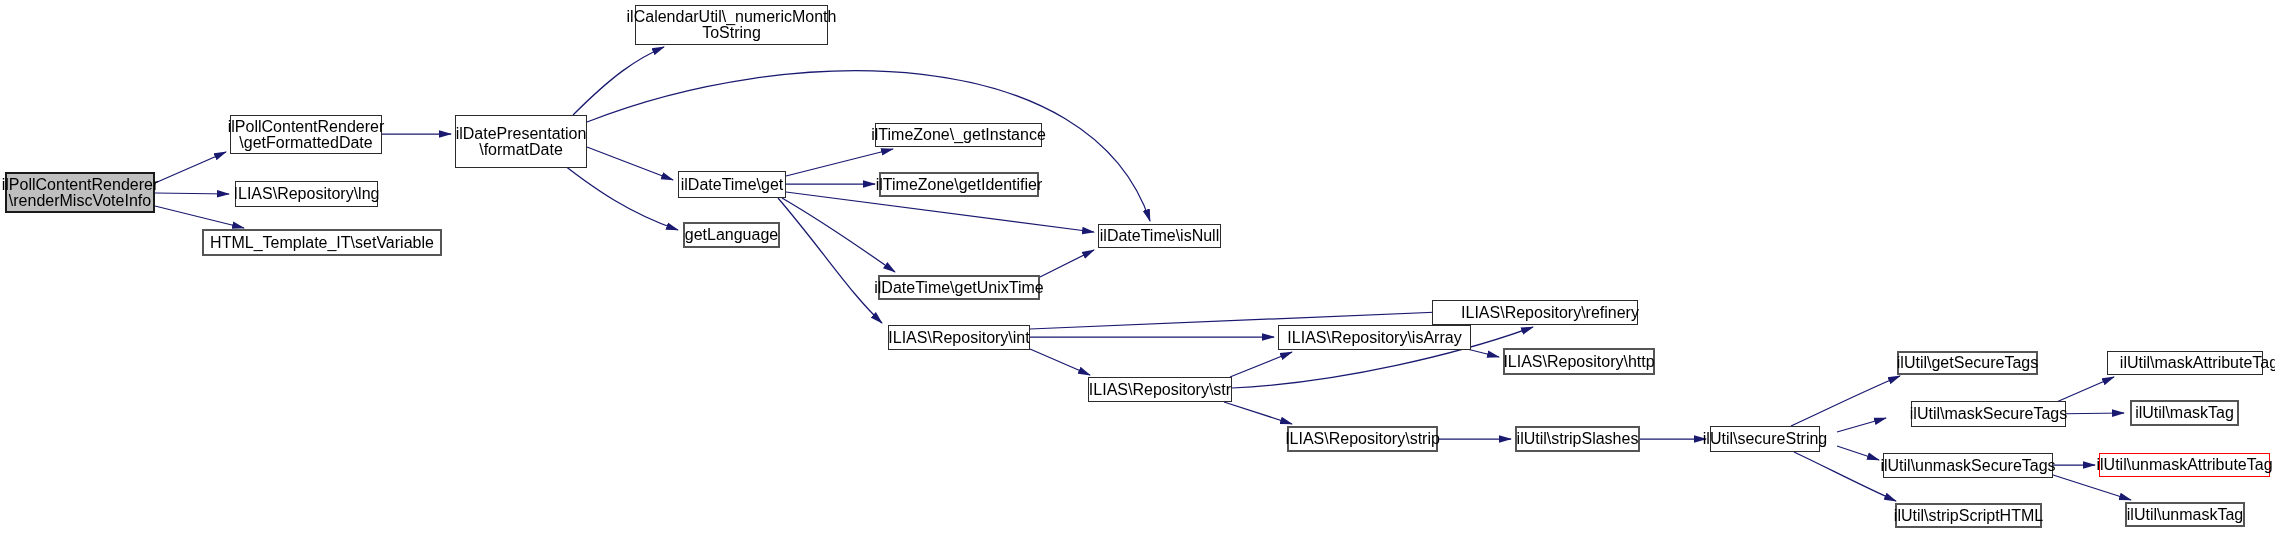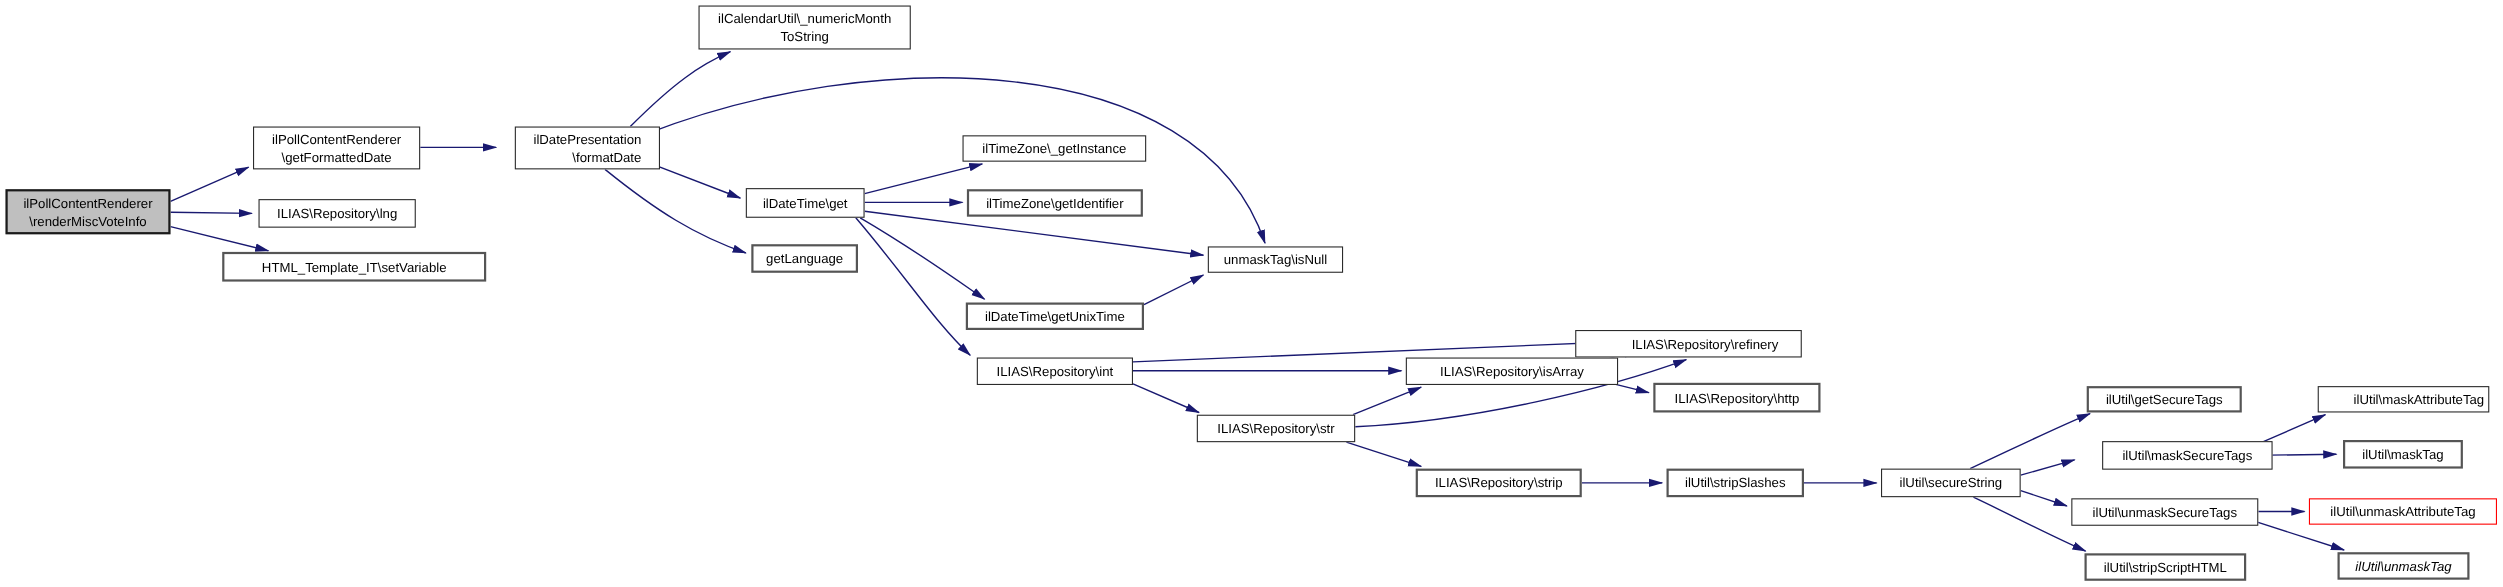--- a/index.html
+++ b/index.html
@@ -10,21 +10,21 @@
     font-family:"Liberation Sans", sans-serif;
     overflow:hidden;
   }
   #edge-layer{position:absolute;left:0;top:0;z-index:1;}
   .edge{fill:none;stroke:#191970;stroke-width:1.25px;}
   .node{
     position:absolute;z-index:2;box-sizing:border-box;
     background:#ffffff;border:1.2px solid #2b2b2b;
     display:flex;align-items:center;justify-content:center;
     text-align:center;color:#000;
-    font-size:12px;line-height:16px;
+    font-size:16px;line-height:16px;
     white-space:pre-line;cursor:pointer;
   }
   .node.plain{border:2px solid #555555;cursor:default;}
   .node.current{background:#bfbfbf;border:2px solid #1a1a1a;cursor:default;}
   .node.truncated{border:1.4px solid #ff0000;}
   .node span{white-space:pre-line;pointer-events:none;}
 </style>
 </head>
 <body>
 
@@ -67,39 +67,39 @@
       <path d="M2045,414 L2124,413" class="edge" stroke="#191970" marker-end="url(#arrowhead)"></path>
       <path d="M2053,465 L2095,465" class="edge" stroke="#191970" marker-end="url(#arrowhead)"></path>
       <path d="M2050,474 L2131,500" class="edge" stroke="#191970" marker-end="url(#arrowhead)"></path>
     </svg>
     <div class="node current" style="left: 5px; top: 172px; width: 150px; height: 41px;"><span>ilPollContentRenderer
 \renderMiscVoteInfo</span></div>
     <div class="node default" style="left: 230px; top: 115px; width: 152px; height: 39px;"><span>ilPollContentRenderer
 \getFormattedDate</span></div>
     <div class="node default" style="left: 235px; top: 181px; width: 143px; height: 26px;"><span>ILIAS\Repository\lng</span></div>
     <div class="node plain" style="left: 202px; top: 229px; width: 240px; height: 27px;"><span>HTML_Template_IT\setVariable</span></div>
-    <div class="node default" style="left: 468px; top: 115px; width: 132px; height: 39px; text-align: right;"><span>ilDatePresentation
+    <div class="node default" style="left: 455px; top: 115px; width: 132px; height: 53px;"><span>ilDatePresentation
 \formatDate</span></div>
     <div class="node default" style="left: 635px; top: 5px; width: 193px; height: 40px;"><span>ilCalendarUtil\_numericMonth
 ToString</span></div>
     <div class="node default" style="left: 678px; top: 171px; width: 108px; height: 27px;"><span>ilDateTime\get</span></div>
     <div class="node plain" style="left: 683px; top: 222px; width: 97px; height: 26px;"><span>getLanguage</span></div>
     <div class="node default" style="left: 875px; top: 123px; width: 167px; height: 24px;"><span>ilTimeZone\_getInstance</span></div>
     <div class="node plain" style="left: 879px; top: 172px; width: 160px; height: 25px;"><span>ilTimeZone\getIdentifier</span></div>
-    <div class="node default" style="left: 1098px; top: 224px; width: 123px; height: 24px;"><span>unmaskTag\isNull</span></div>
+    <div class="node default" style="left: 1098px; top: 224px; width: 123px; height: 24px;"><span>ilDateTime\isNull</span></div>
     <div class="node plain" style="left: 878px; top: 275px; width: 162px; height: 25px;"><span>ilDateTime\getUnixTime</span></div>
     <div class="node default" style="left: 888px; top: 325px; width: 142px; height: 25px;"><span>ILIAS\Repository\int</span></div>
     <div class="node default" style="left: 1278px; top: 325px; width: 193px; height: 25px;"><span>ILIAS\Repository\isArray</span></div>
     <div class="node default" style="left: 1432px; top: 300px; width: 206px; height: 25px; padding-left: 30px;"><span>ILIAS\Repository\refinery</span></div>
     <div class="node plain" style="left: 1503px; top: 348px; width: 152px; height: 27px;"><span>ILIAS\Repository\http</span></div>
     <div class="node default" style="left: 1088px; top: 377px; width: 144px; height: 25px;"><span>ILIAS\Repository\str</span></div>
     <div class="node plain" style="left: 1287px; top: 426px; width: 151px; height: 26px;"><span>ILIAS\Repository\strip</span></div>
     <div class="node plain" style="left: 1515px; top: 426px; width: 125px; height: 26px;"><span>ilUtil\stripSlashes</span></div>
-    <div class="node default" style="left: 1710px; top: 426px; width: 127px; height: 26px;"><span>ilUtil\secureString</span></div>
+    <div class="node default" style="left: 1710px; top: 426px; width: 110px; height: 26px;"><span>ilUtil\secureString</span></div>
     <div class="node plain" style="left: 1897px; top: 351px; width: 141px; height: 24px;"><span>ilUtil\getSecureTags</span></div>
     <div class="node default" style="left: 1890px; top: 401px; width: 155px; height: 26px; margin-left: 21px;"><span>ilUtil\maskSecureTags</span></div>
     <div class="node default" style="left: 1883px; top: 453px; width: 170px; height: 25px;"><span>ilUtil\unmaskSecureTags</span></div>
     <div class="node plain" style="left: 1895px; top: 503px; width: 147px; height: 25px;"><span>ilUtil\stripScriptHTML</span></div>
     <div class="node default" style="left: 2107px; top: 351px; width: 156px; height: 24px; padding-left: 28px;"><span>ilUtil\maskAttributeTag</span></div>
     <div class="node plain" style="left: 2130px; top: 400px; width: 109px; height: 26px;"><span>ilUtil\maskTag</span></div>
     <div class="node truncated" style="left: 2099px; top: 453px; width: 171px; height: 24px;"><span>ilUtil\unmaskAttributeTag</span></div>
-    <div class="node plain" style="left: 2125px; top: 502px; width: 120px; height: 25px; font-style: italic;"><span>ilUtil\unmaskTag</span></div>
+    <div class="node plain" style="left: 2125px; top: 502px; width: 120px; height: 25px;"><span>ilUtil\unmaskTag</span></div>
   </div>
 
 </body></html>

